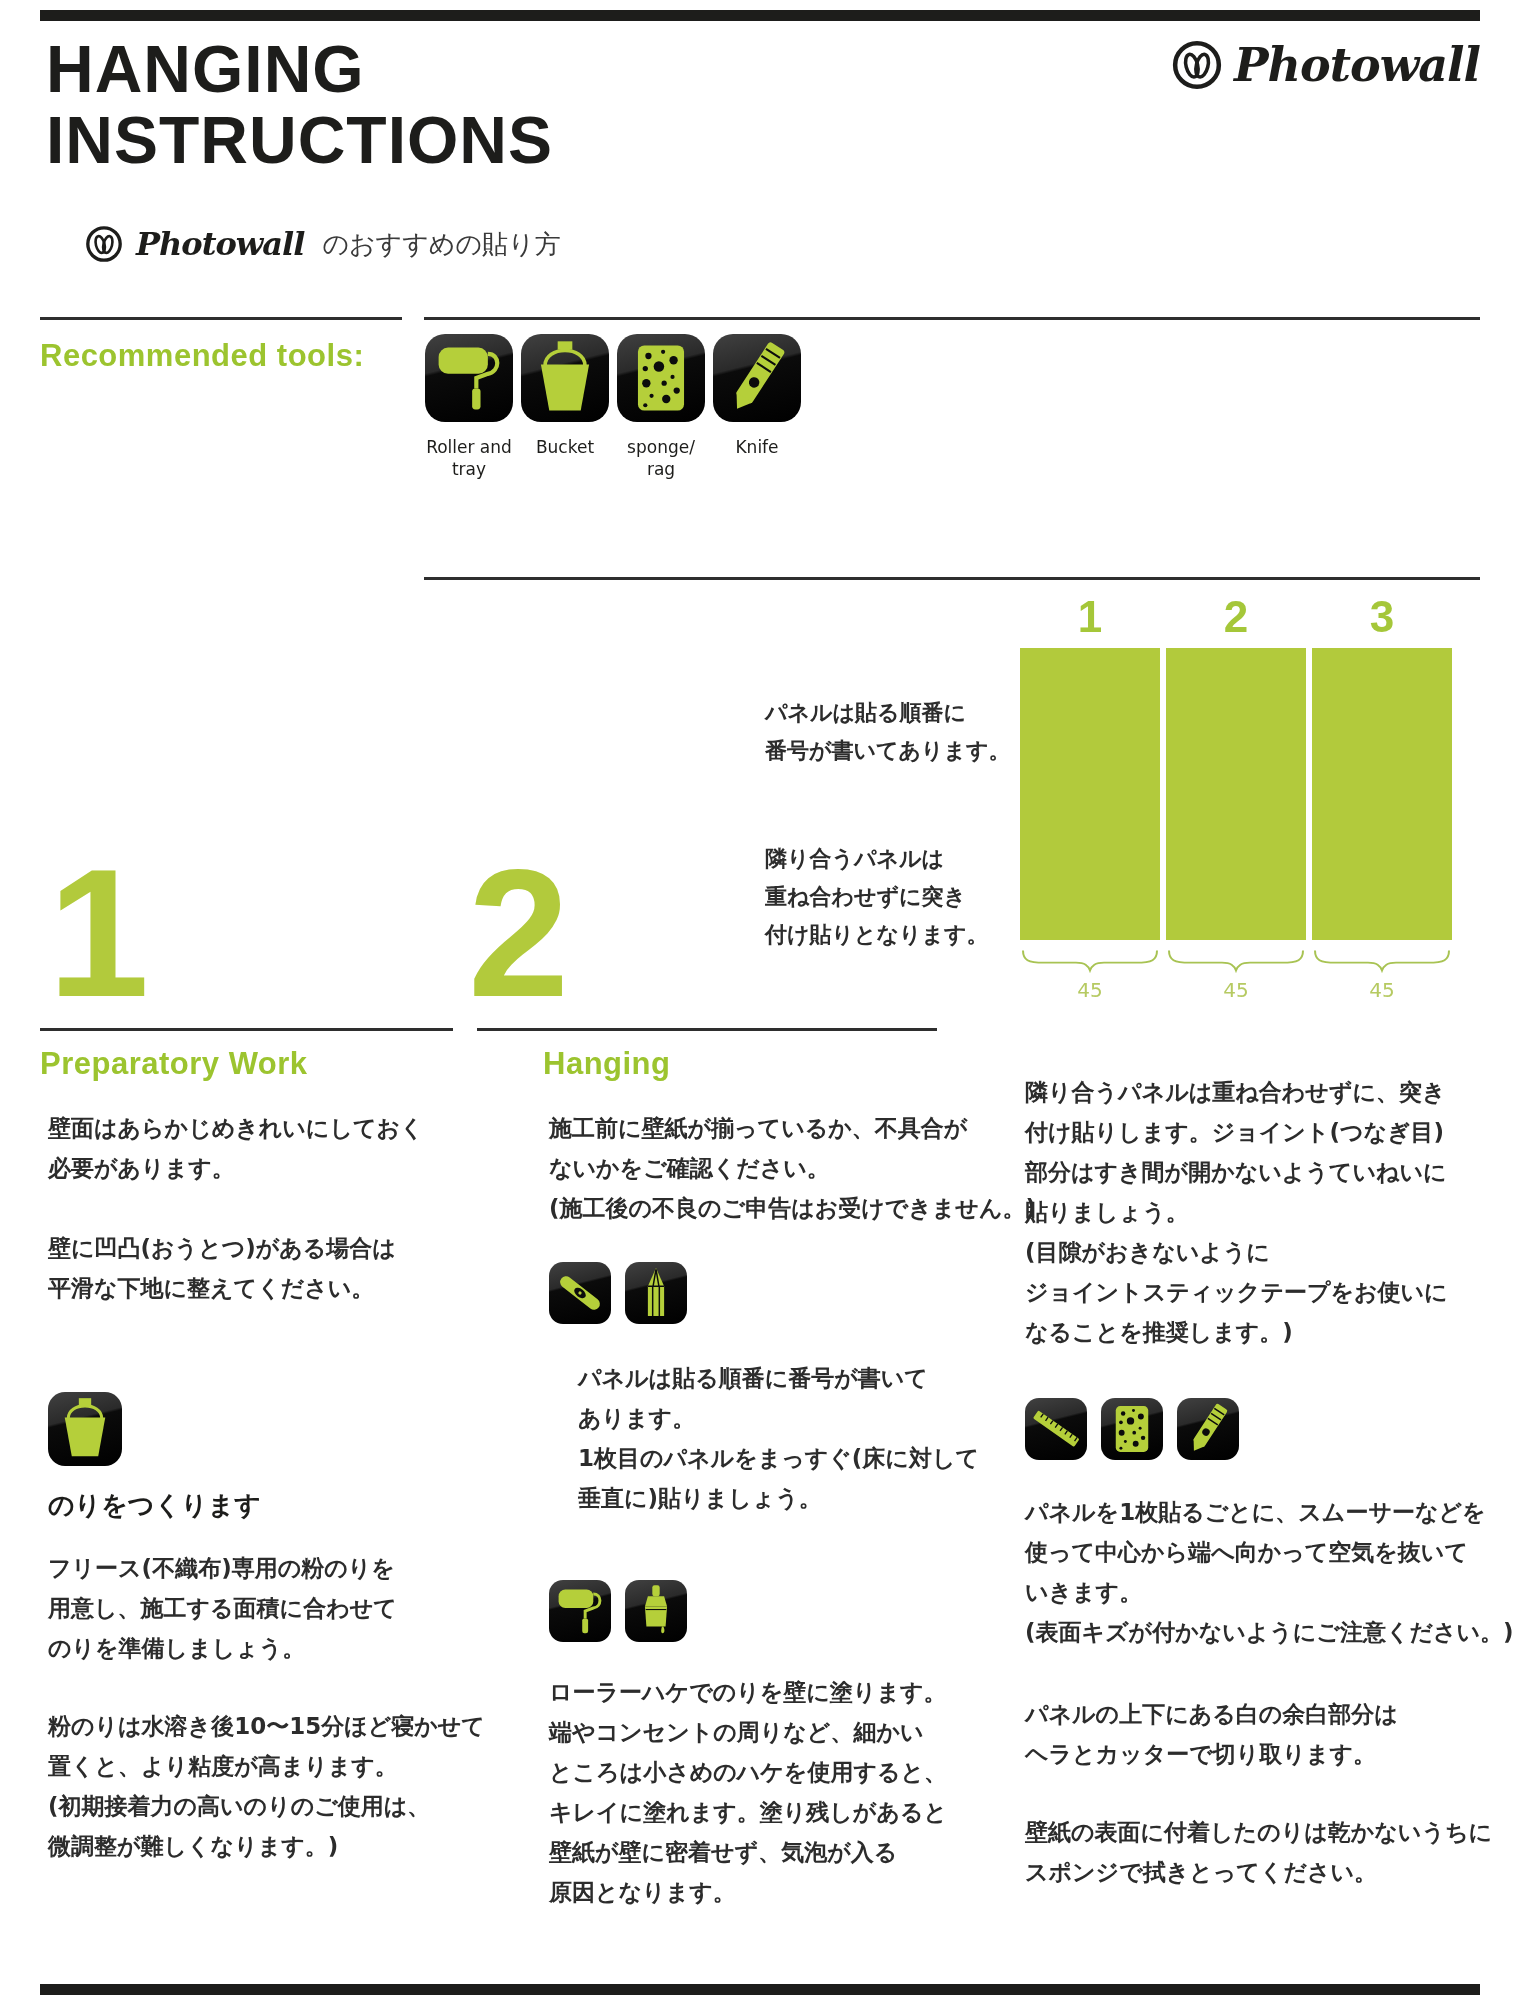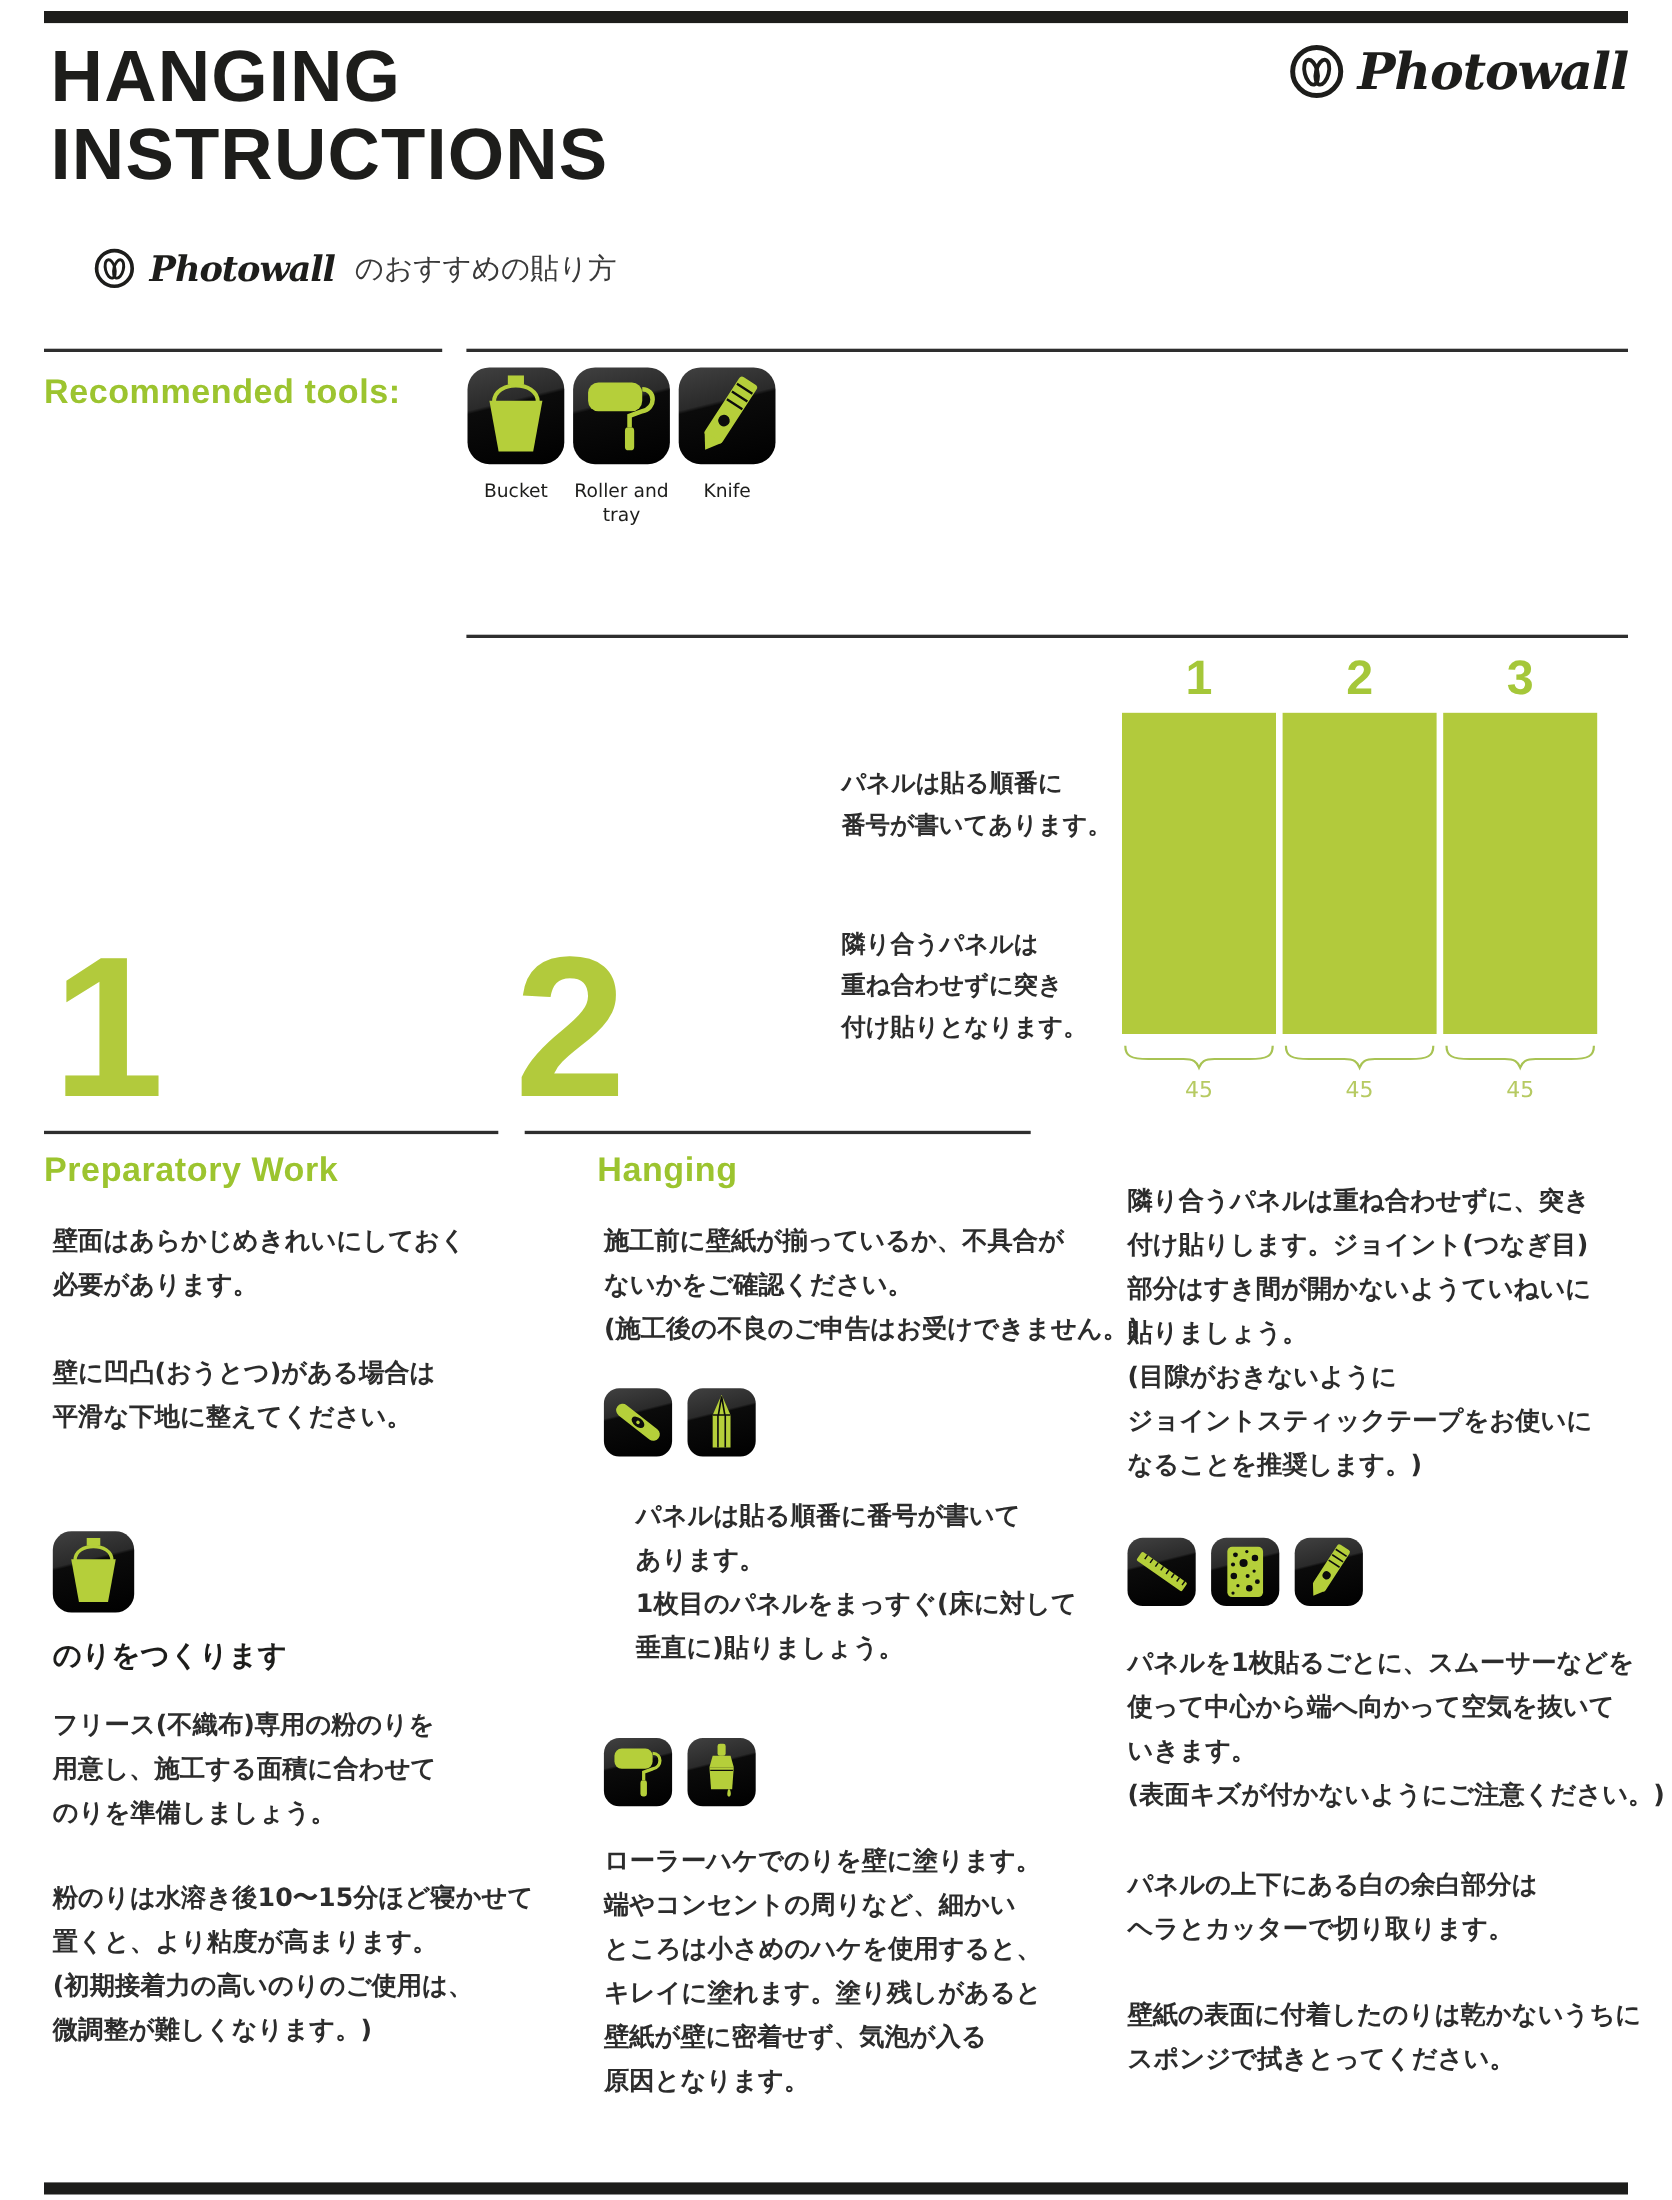--- a/index.html
+++ b/index.html
@@ -147,32 +147,41 @@
 
   <div class="rule" style="left:40px;top:317px;width:362px"></div>
   <div class="rule" style="left:424px;top:317px;width:1056px"></div>
 
   <div class="green-h tools-caption">Recommended tools:</div>
 
   <div class="tools-row">
     <div class="tool">
       <div class="tile tile-lg">
         <svg>
+            <use href="#g-roller"></use>
+          </svg>
+      </div>
+      <div class="tlabel">Roller and tray</div>
+    </div>
+    <div class="tool">
+      <div class="tile tile-lg">
+        <svg>
             <use href="#g-bucket"></use>
           </svg>
       </div>
       <div class="tlabel">Bucket</div>
     </div>
     <div class="tool">
       <div class="tile tile-lg">
         <svg>
-            <use href="#g-roller"></use>
+            <use href="#g-sponge"></use>
           </svg>
       </div>
-      <div class="tlabel">Roller and tray</div>
+      <div class="tlabel">sponge/
+rag</div>
     </div>
     <div class="tool">
       <div class="tile tile-lg">
         <svg>
             <use href="#g-knife"></use>
           </svg>
       </div>
       <div class="tlabel">Knife</div>
     </div>
   </div>

